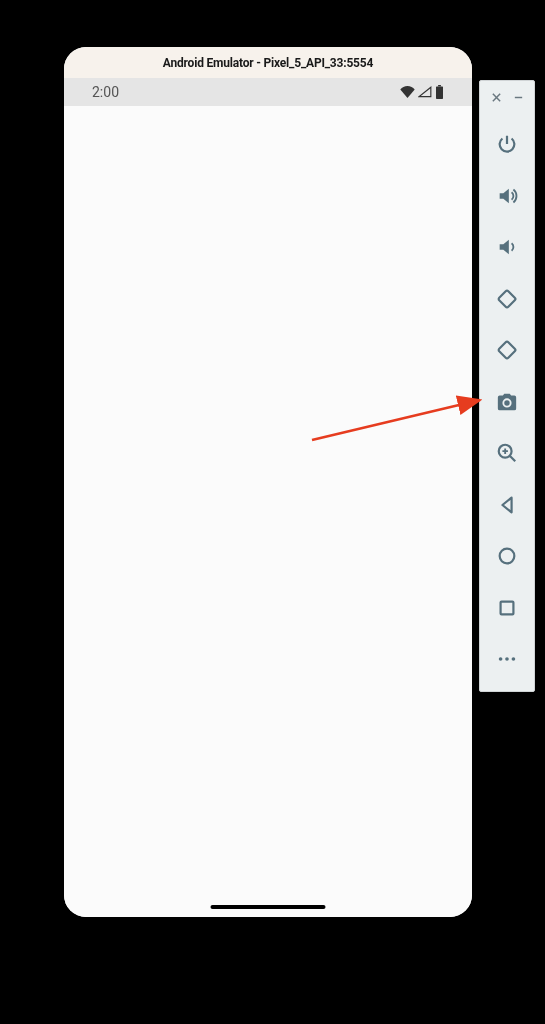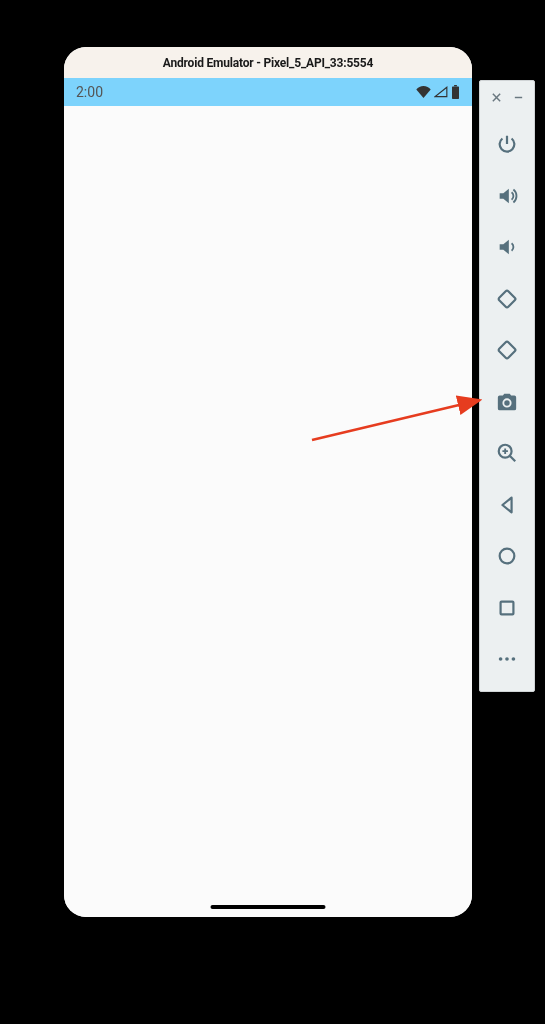--- a/index.html
+++ b/index.html
@@ -40,25 +40,25 @@
     .device-screen {
       position: absolute;
       top: 31px;
       left: 0;
       right: 0;
       bottom: 0;
       background: #fbfbfb;
     }
     .status-bar {
       height: 28px;
-      background: #7dd3fc;
+      background: #e5e5e5;
       display: flex;
       align-items: center;
       justify-content: space-between;
-      padding: 0 12px;
+      padding: 0 28px;
       font-size: 14px;
       color: #333;
     }
     .status-bar-time {
       color: #555;
       font-size: 14px;
     }
     .status-bar-icons {
       display: flex;
       align-items: center;

